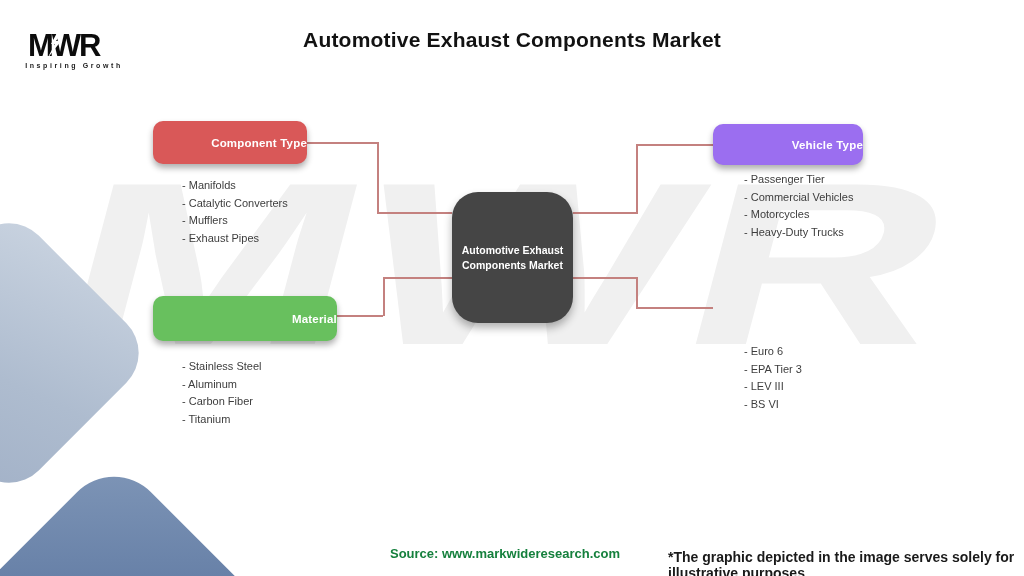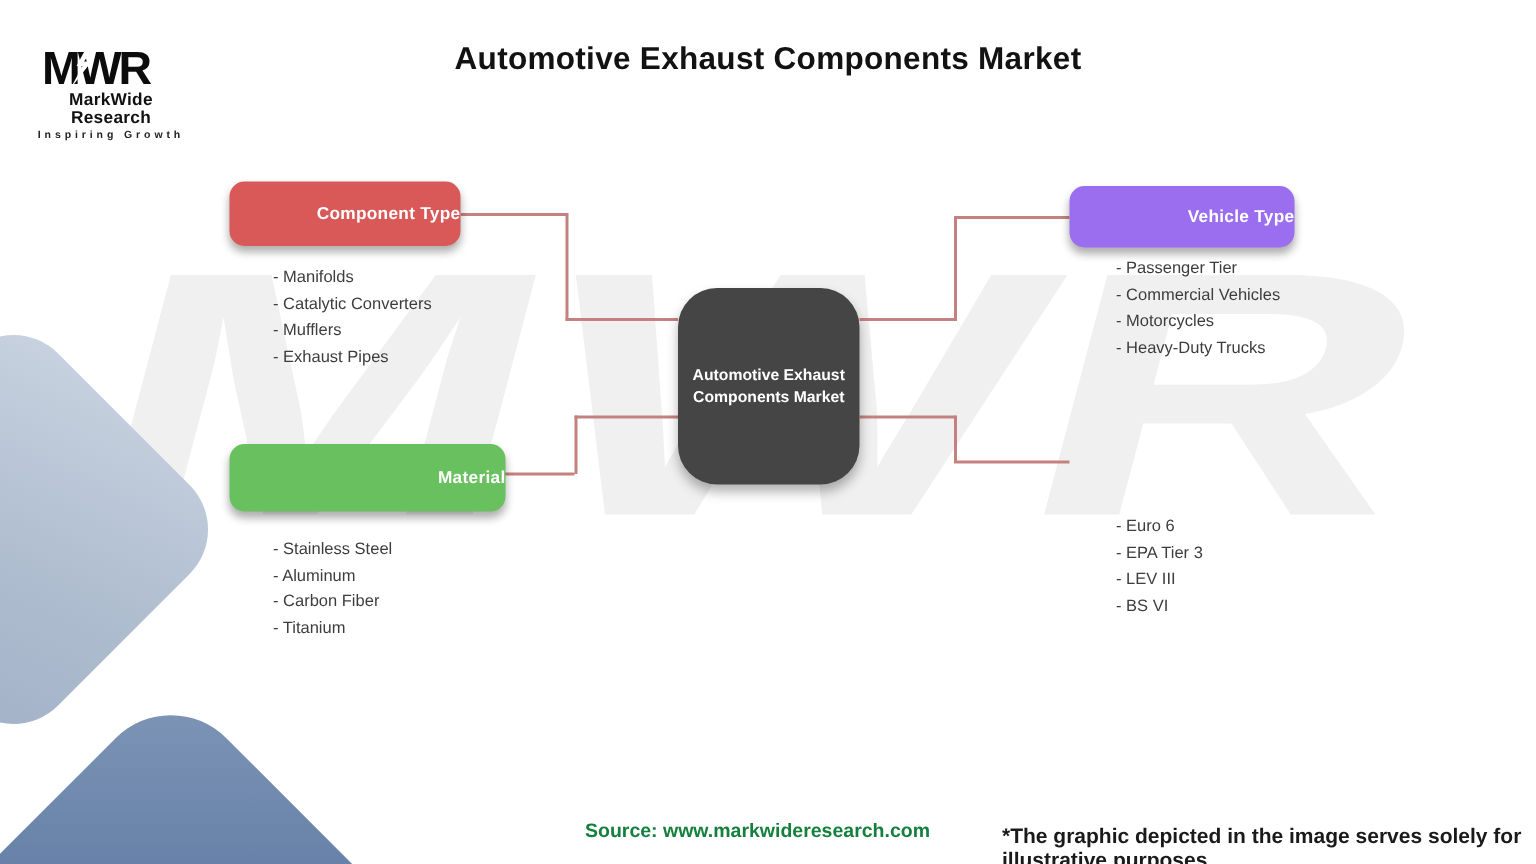--- a/index.html
+++ b/index.html
@@ -67,21 +67,20 @@
 
   <div class="watermark">MWR</div>
   <div class="diamond diamond-left"></div>
   <div class="diamond diamond-bottom"></div>
 
   <div class="logo">
     <svg class="logo-acronym" width="88" height="30" viewBox="0 0 88 30">
       <text x="-2" y="26" font-family="Liberation Sans, DejaVu Sans, sans-serif" font-size="31" font-weight="900" letter-spacing="-2" fill="#0c0c0c">MWR</text>
       <polygon points="28,1 21,14 25,14 17,29 31,11 26,11 33,1" fill="#ffffff"></polygon>
     </svg>
-    <div class="logo-name">MarkWide Research</div>
     <div class="logo-tagline">Inspiring Growth</div>
   </div>
 
   <div class="title">Automotive Exhaust Components Market</div>
 
   <div class="conn" style="left:307px;top:142px;width:71px;height:1.5px"></div>
   <div class="conn" style="left:377px;top:142px;width:1.5px;height:71px"></div>
   <div class="conn" style="left:377px;top:212px;width:75px;height:1.5px"></div>
 
   <div class="conn" style="left:573px;top:212px;width:64px;height:1.5px"></div>

